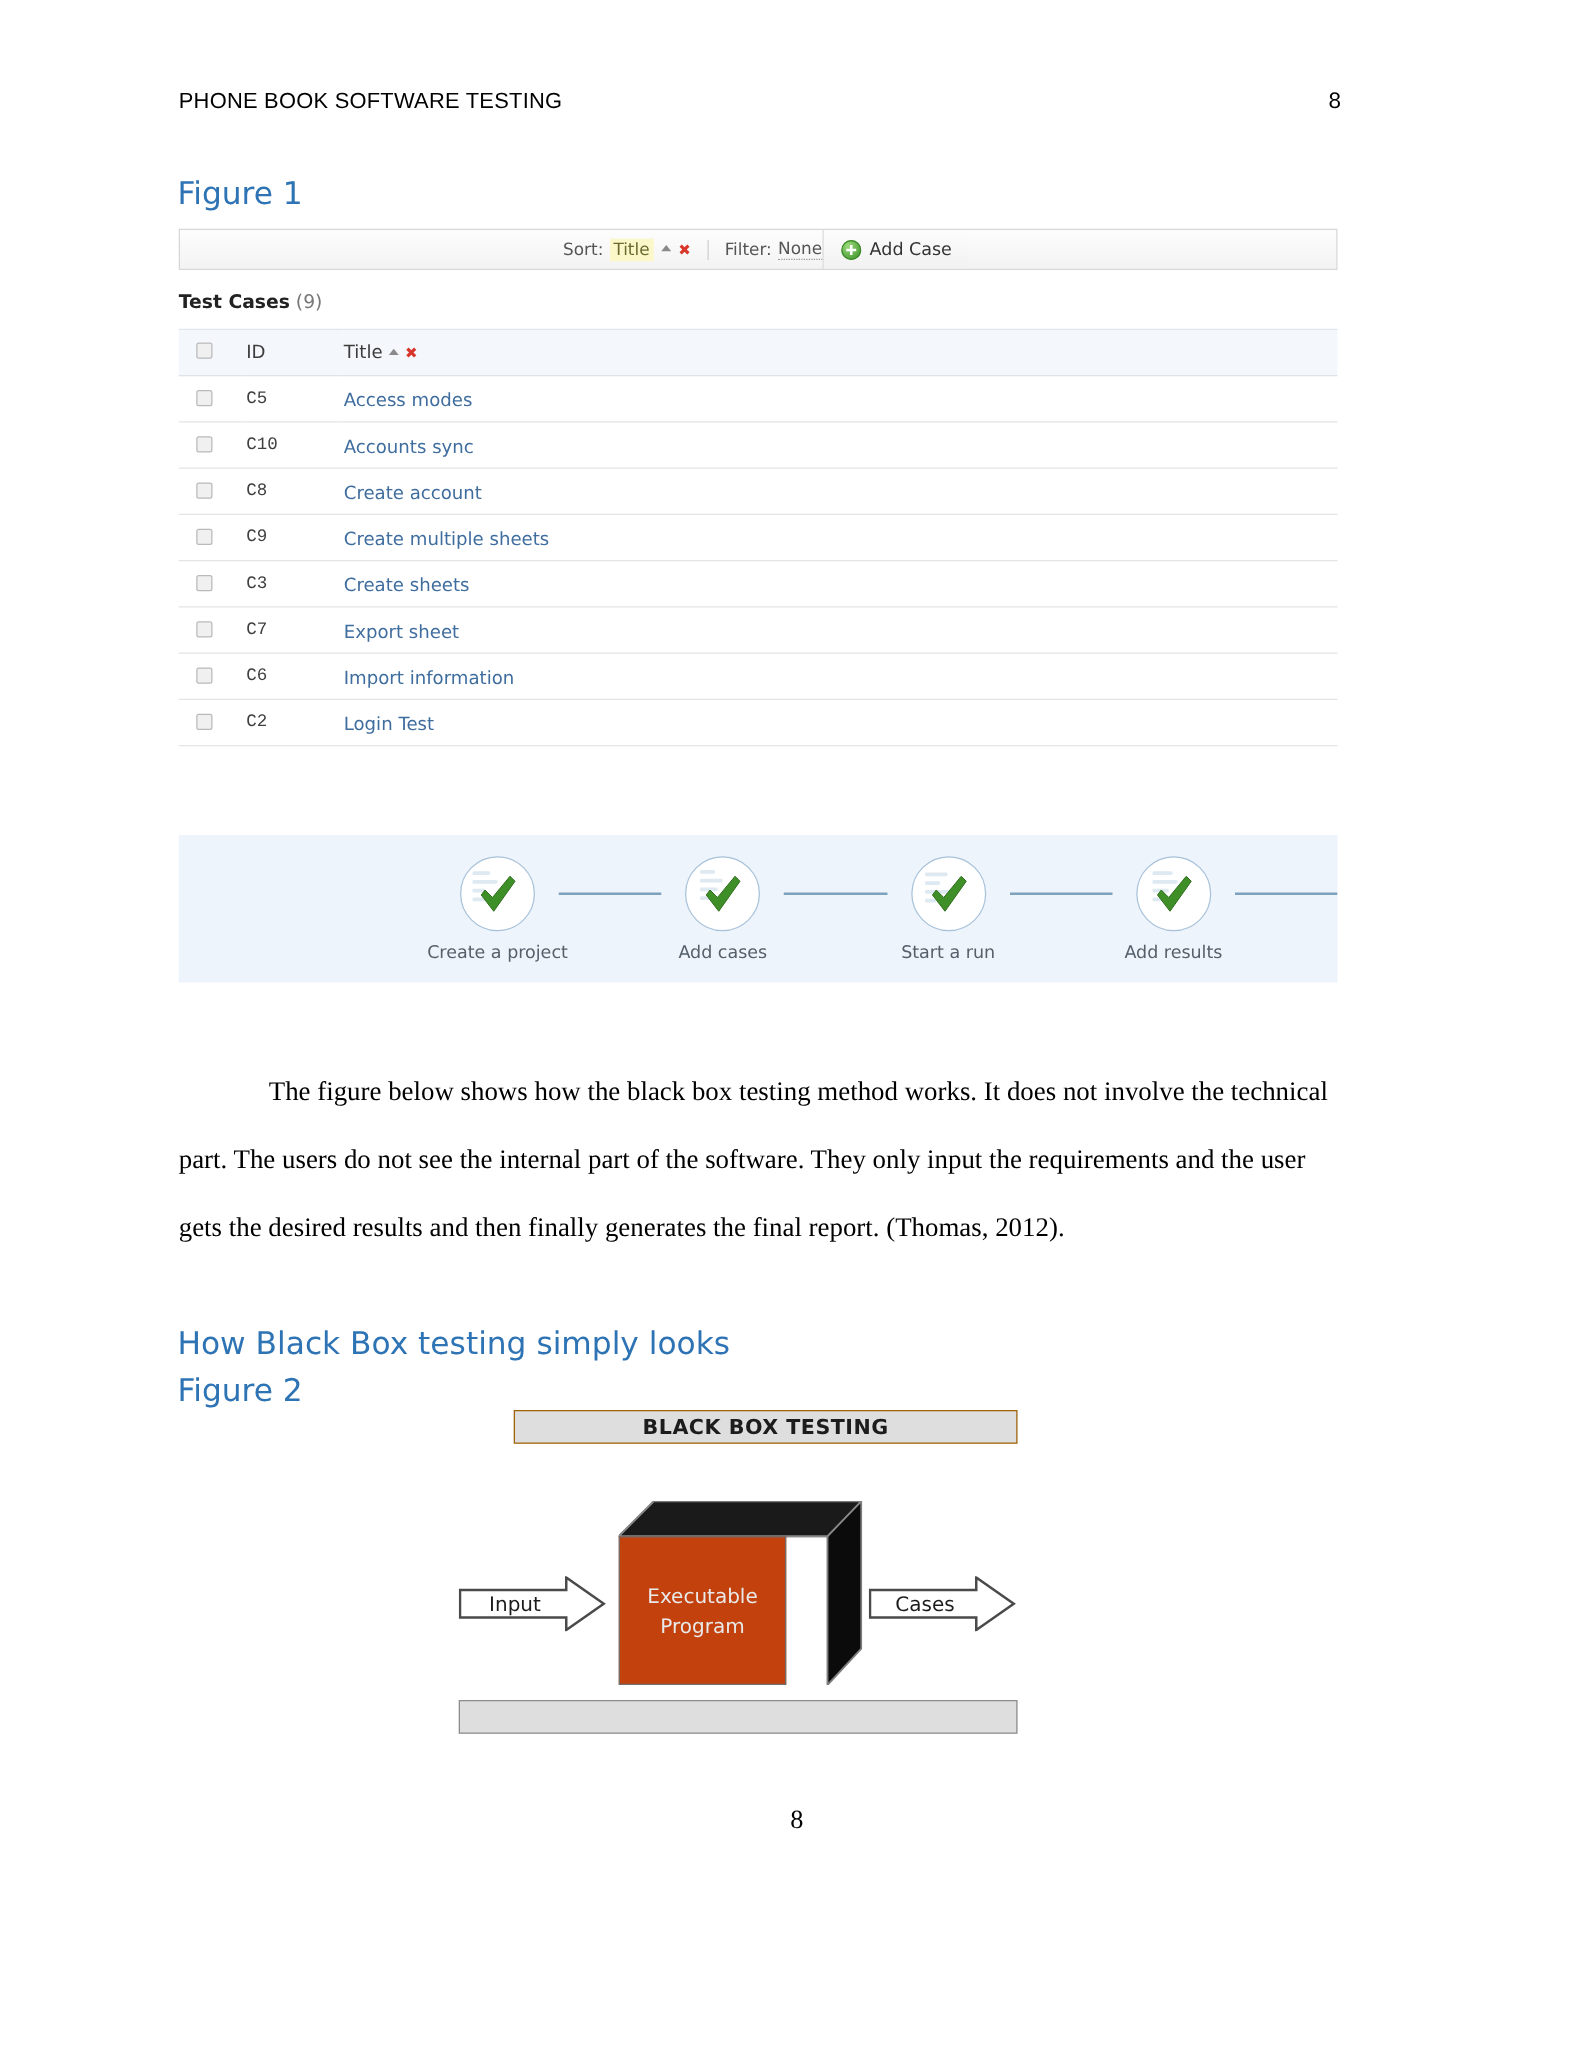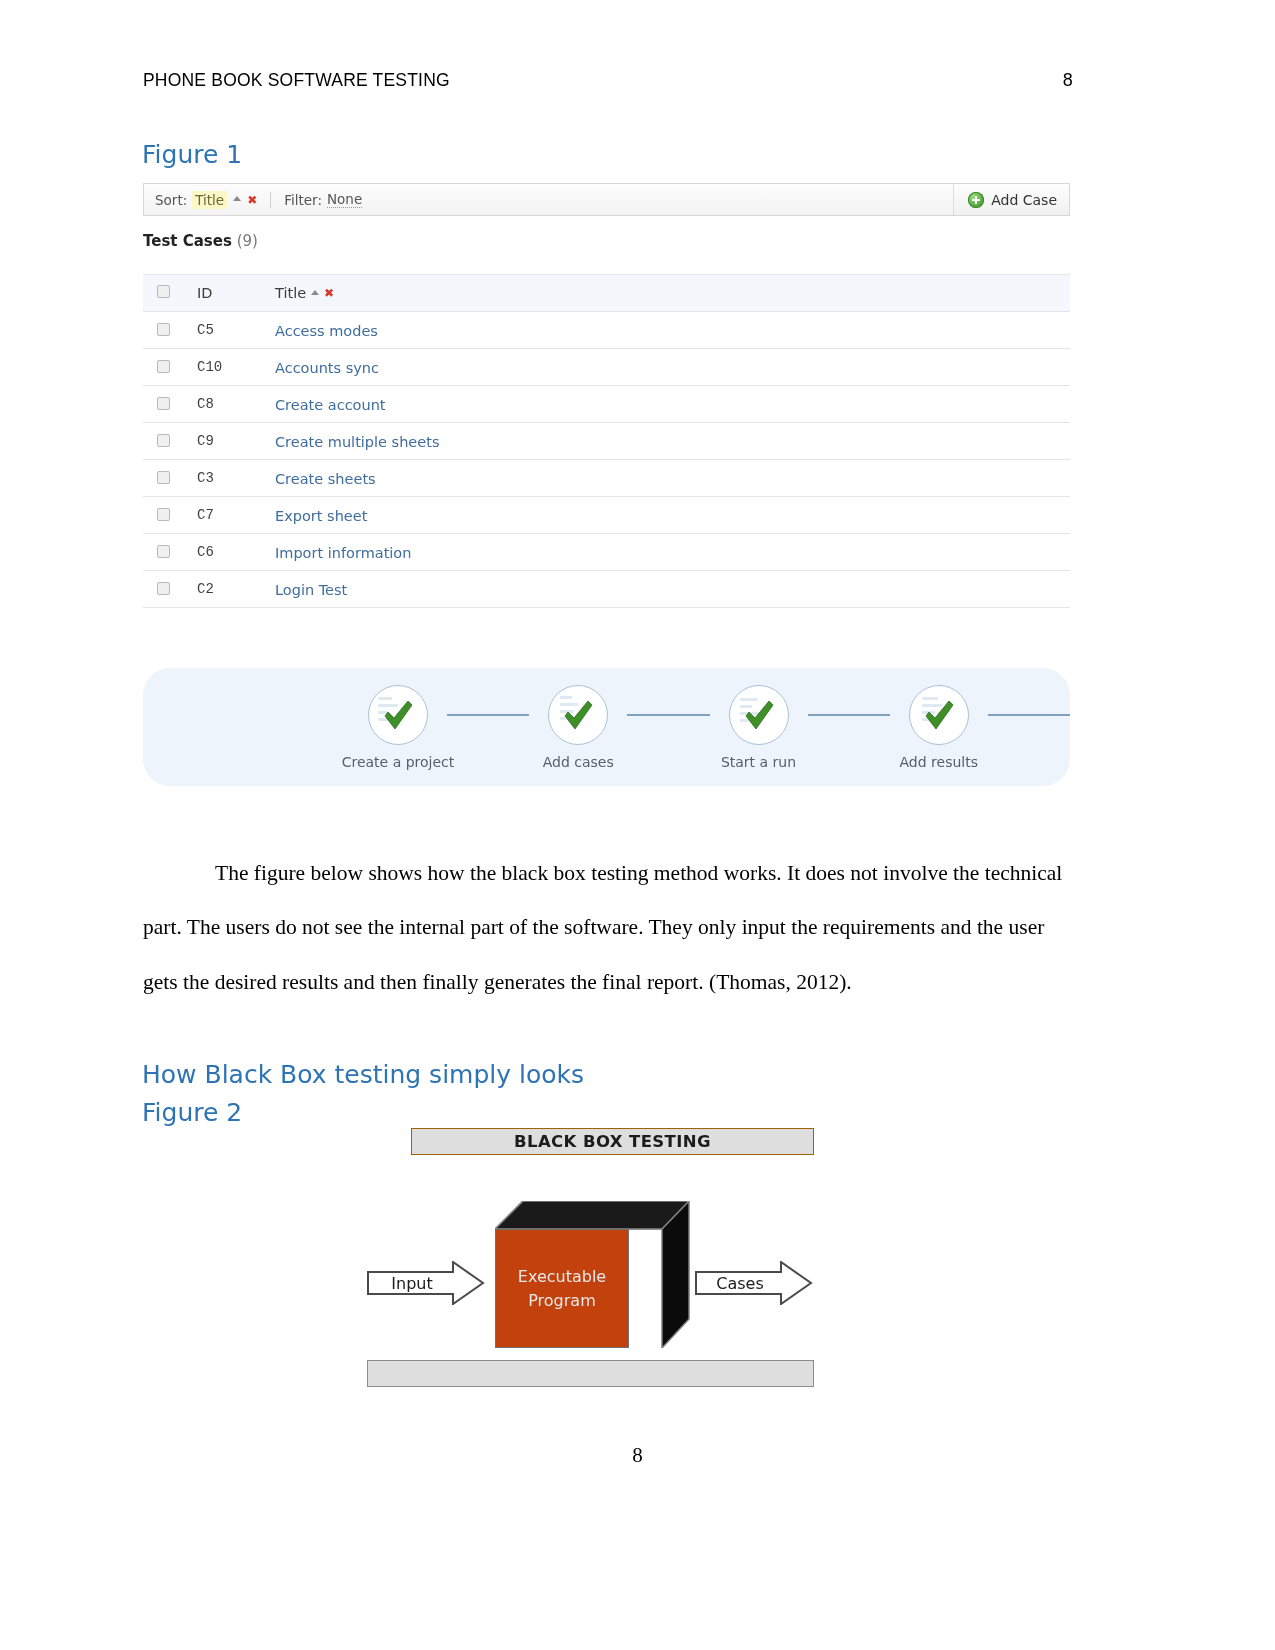--- a/index.html
+++ b/index.html
@@ -57,21 +57,21 @@
     width: 927px;
     font-family: "DejaVu Sans", sans-serif;
   }
 
   .toolbar {
     height: 33px;
     border: 1px solid #d7d7d7;
     background: linear-gradient(#fdfdfd, #f3f3f3);
     display: flex;
     align-items: center;
-    justify-content: space-between;
+    justify-content: center;
     box-sizing: border-box;
   }
   .toolbar-left {
     display: flex;
     align-items: center;
     font-size: 13.5px;
     color: #444;
     padding-left: 11px;
     gap: 5px;
   }
@@ -131,21 +131,21 @@
 
   .tc-caption {
     margin-top: 16px;
     font-size: 15px;
     color: #333;
   }
   .tc-caption b { font-weight: bold; color: #222; }
   .tc-caption span.count { color: #777; font-weight: normal; }
 
   .tc-table {
-    margin-top: 24px;
+    margin-top: 13px;
     width: 100%;
     border-collapse: collapse;
   }
   .tc-table th, .tc-table td {
     text-align: left;
     font-weight: normal;
     padding: 0;
     height: 36px;
     vertical-align: middle;
     border-bottom: 1px solid #e4e4e4;
@@ -181,21 +181,20 @@
   .workflow {
     position: absolute;
     left: 143px;
     top: 668px;
     width: 927px;
     height: 118px;
     background: #eef4fb;
     display: flex;
     align-items: center;
     overflow: hidden;
-    border-radius: 27px;
   }
   .wf-inner {
     display: flex;
     align-items: flex-start;
     width: 100%;
     padding-left: 206px;
     box-sizing: border-box;
   }
   .wf-step {
     width: 98px;

